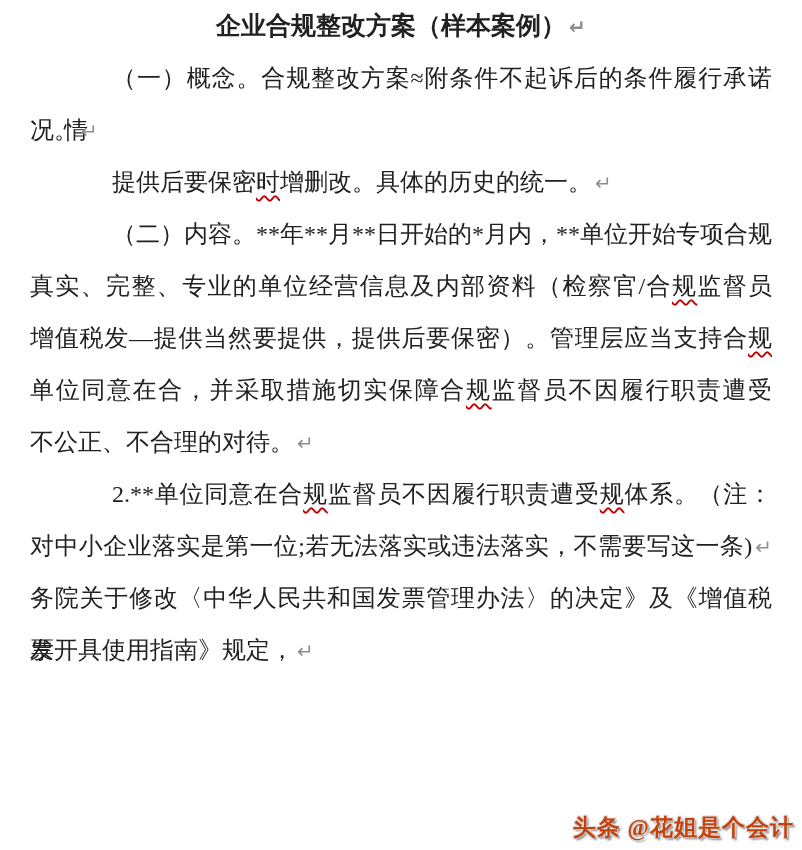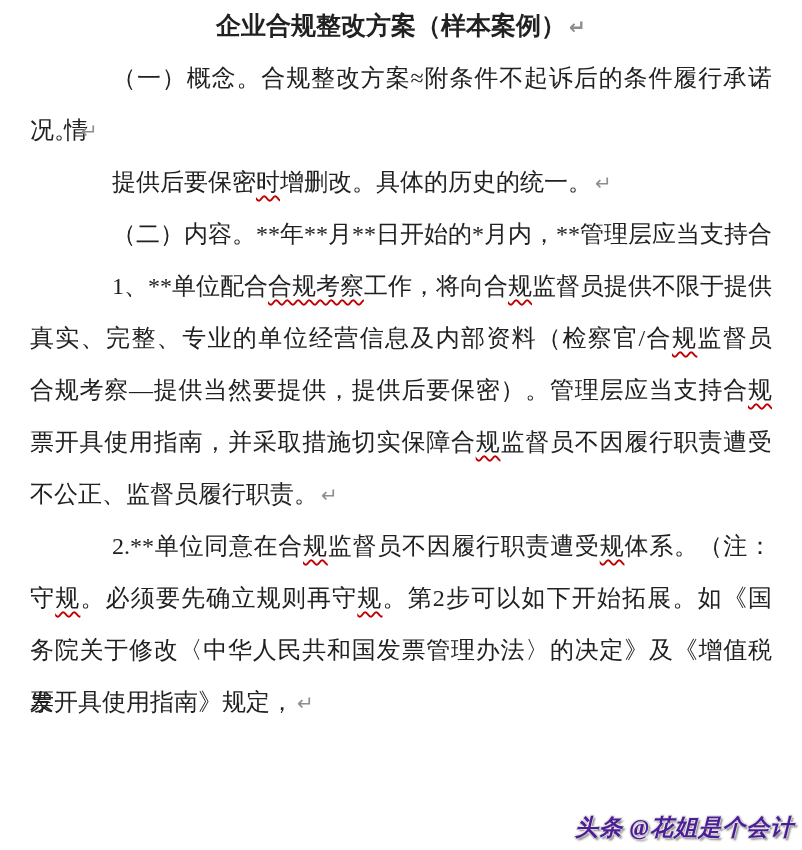--- a/index.html
+++ b/index.html
@@ -60,44 +60,42 @@
     margin-left:3px;
     text-decoration:none;
   }
   .watermark{
     position:absolute;
     top:812px;
     right:8px;
     font-size:23px;
     font-weight:700;
     letter-spacing:1px;
-    color:#4c1d95;
+    color:#c2410c;
     text-shadow:
       -1px -1px 0 #e8e8e8,
        1px -1px 0 #d8d8d8,
       -1px  1px 0 #cfcfcf,
        2px  2px 2px #8a8a8a;
     white-space:nowrap;
-    font-style:italic;
   }
 </style>
 </head>
 <body>
 
 <div class="page">
   <div class="doc-body">
       <div class="line title"><span>企业合规整改方案（样本案例）</span><span class="pmark">↵</span></div>
       <div class="line indent justify"><span>（一）概念。合规整改方案≈附条件不起诉后的条件履行承诺情</span></div>
       <div class="line"><span>况。</span><span class="pmark">↵</span></div>
       <div class="line indent"><span>提供后要保密</span><span class="sq">时</span><span>增删改。具体的历史的统一。</span><span class="pmark">↵</span></div>
-      <div class="line indent justify"><span>（二）内容。**年**月**日开始的*月内，**管理层应当支持合</span></div>
-      <div class="line indent justify"><span>1、**单位配合</span><span class="sq">合规考察</span><span>工作，将向合</span><span class="sq">规</span><span>监督员提供不限于提供</span></div>
+      <div class="line indent justify"><span>（二）内容。**年**月**日开始的*月内，**单位开始专项合规</span></div>
       <div class="line justify"><span>真实、完整、专业的单位经营信息及内部资料（检察官/合</span><span class="sq">规</span><span>监督员</span></div>
-      <div class="line justify"><span>合规考察—提供当然要提供，提供后要保密）。管理层应当支持合</span><span class="sq">规</span></div>
-      <div class="line justify"><span>票开具使用指南，并采取措施切实保障合</span><span class="sq">规</span><span>监督员不因履行职责遭受</span></div>
-      <div class="line"><span>不公正、监督员履行职责。</span><span class="pmark">↵</span></div>
+      <div class="line justify"><span>增值税发—提供当然要提供，提供后要保密）。管理层应当支持合</span><span class="sq">规</span></div>
+      <div class="line justify"><span>单位同意在合，并采取措施切实保障合</span><span class="sq">规</span><span>监督员不因履行职责遭受</span></div>
+      <div class="line"><span>不公正、不合理的对待。</span><span class="pmark">↵</span></div>
       <div class="line indent justify"><span>2.**单位同意在合</span><span class="sq">规</span><span>监督员不因履行职责遭受</span><span class="sq">规</span><span>体系。（注：</span></div>
-      <div class="line justify"><span>守</span><span class="sq">规</span><span>。必须要先确立规则再守</span><span class="sq">规</span><span>。第2步可以如下开始拓展。如《国</span></div>
+      <div class="line justify"><span>对中小企业落实是第一位;若无法落实或违法落实，不需要写这一条)</span><span class="pmark">↵</span></div>
       <div class="line justify"><span>务院关于修改〈中华人民共和国发票管理办法〉的决定》及《增值税发</span></div>
       <div class="line"><span>票开具使用指南》规定，</span><span class="pmark">↵</span></div>
     </div>
   <div class="watermark">头条 @花姐是个会计</div>
 </div>
 
 </body></html>

